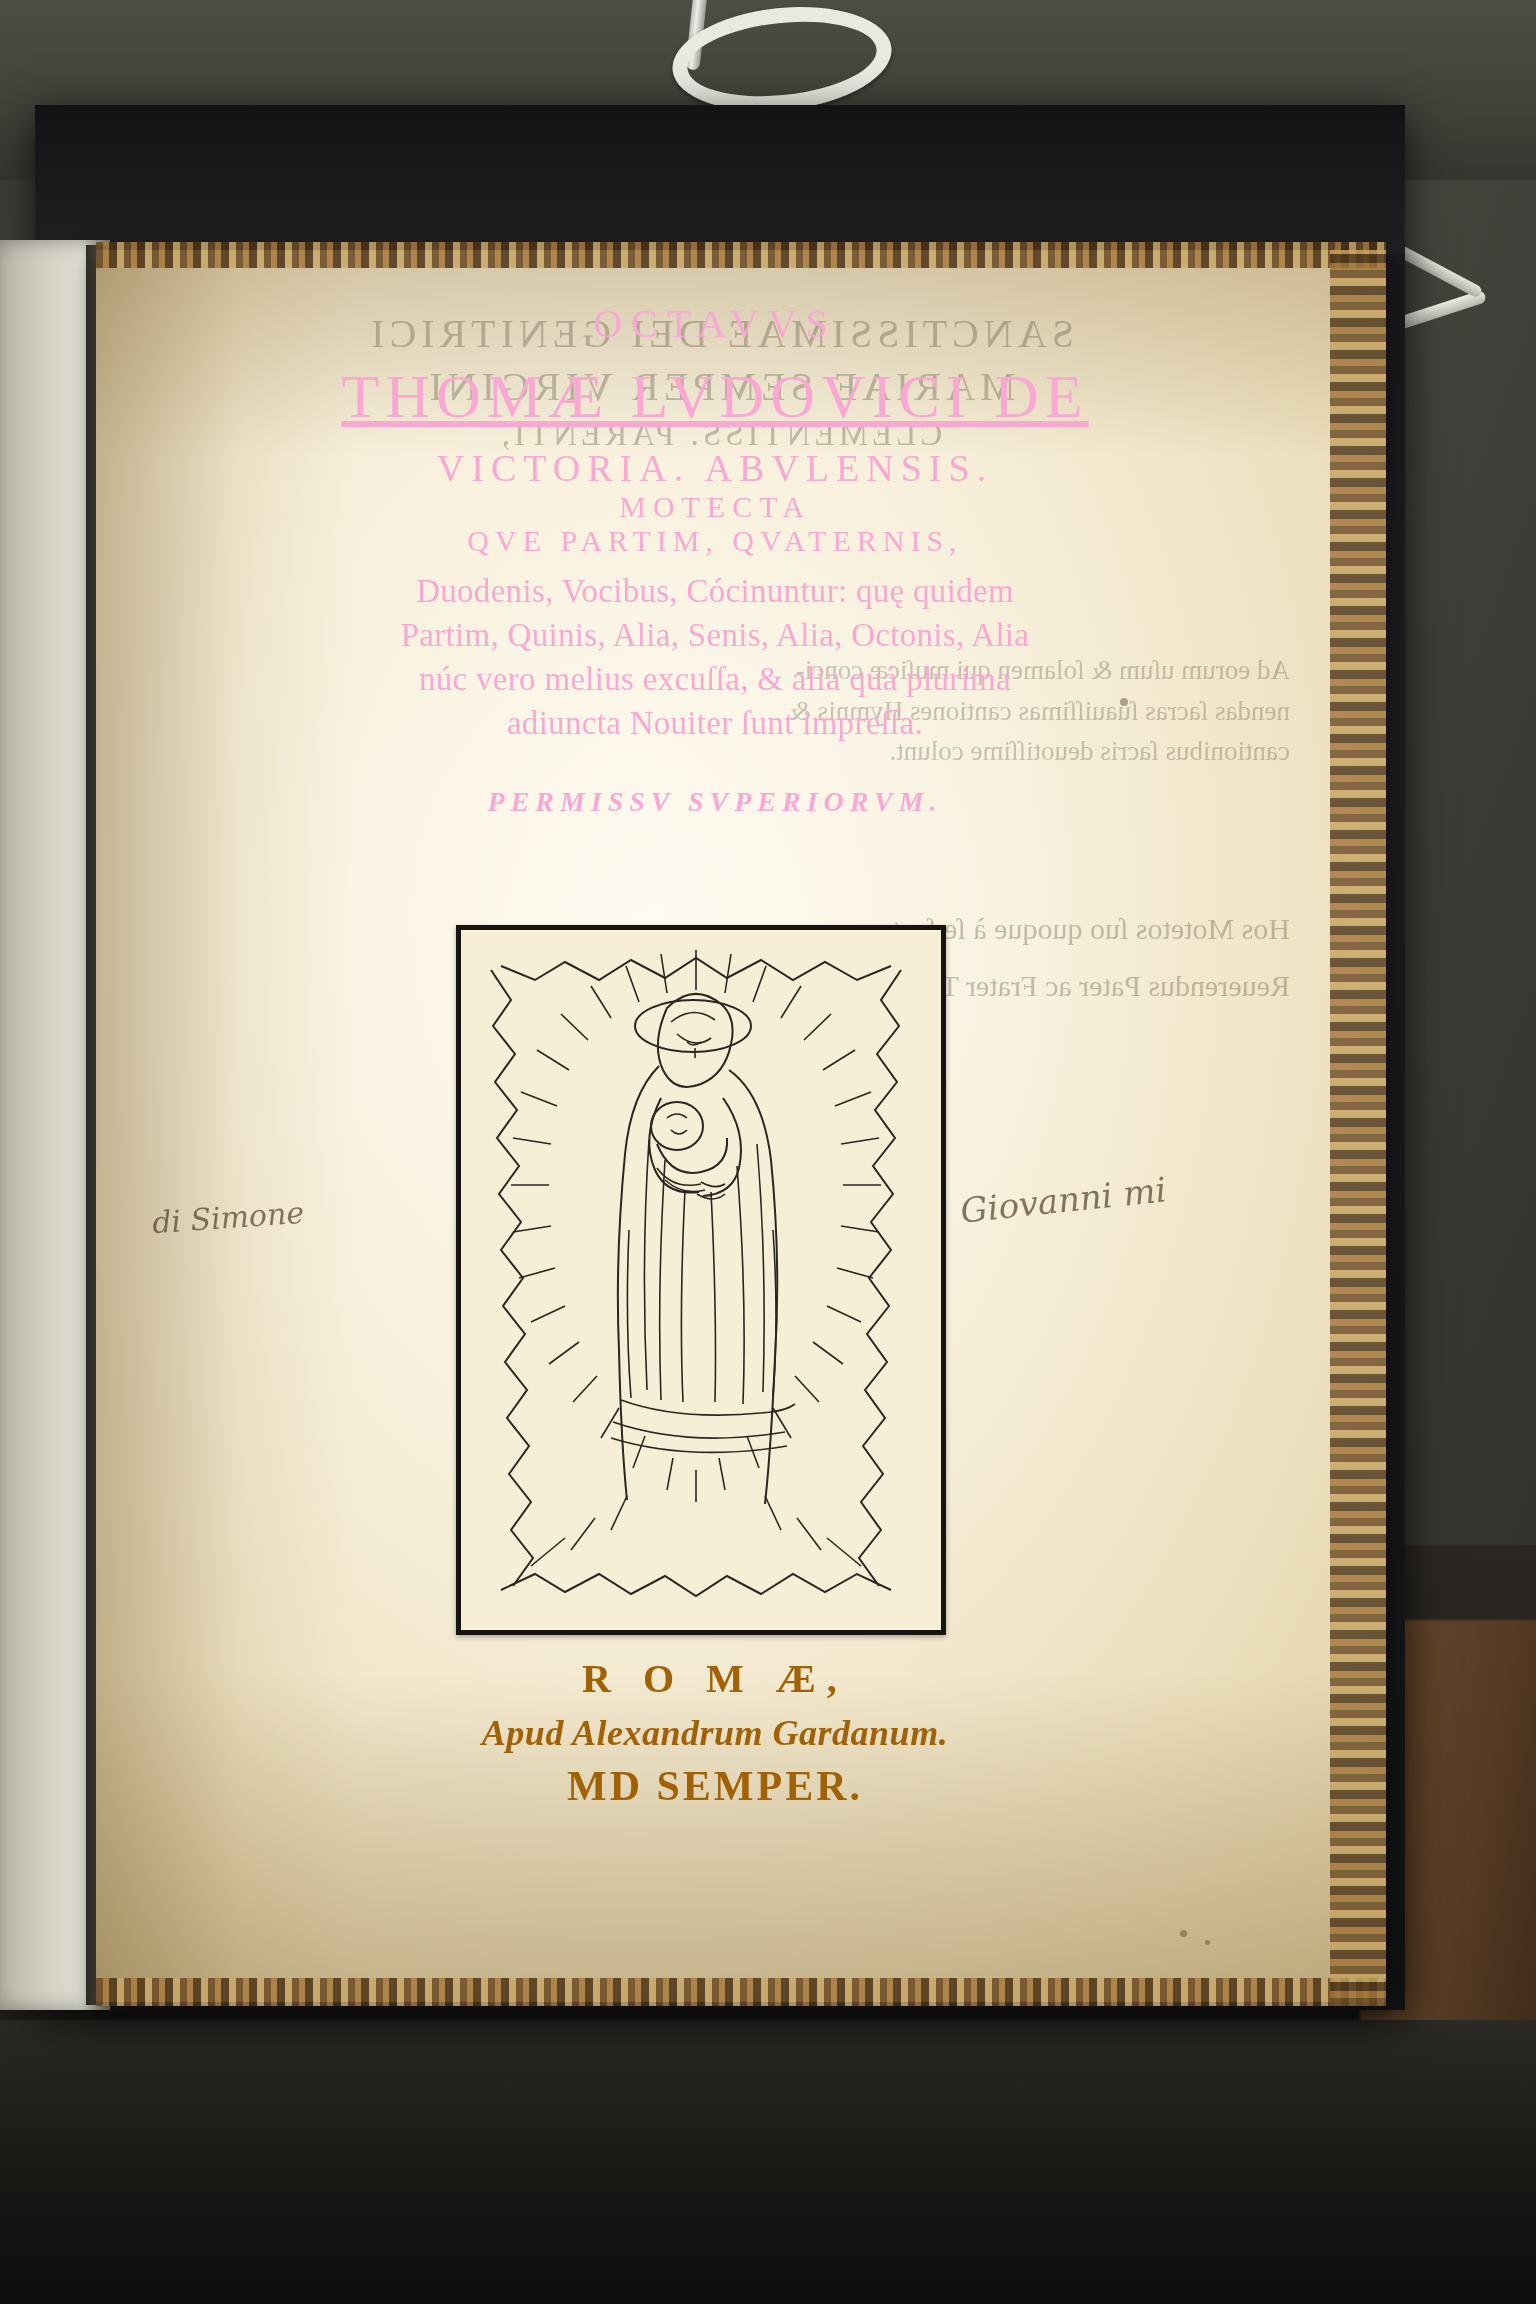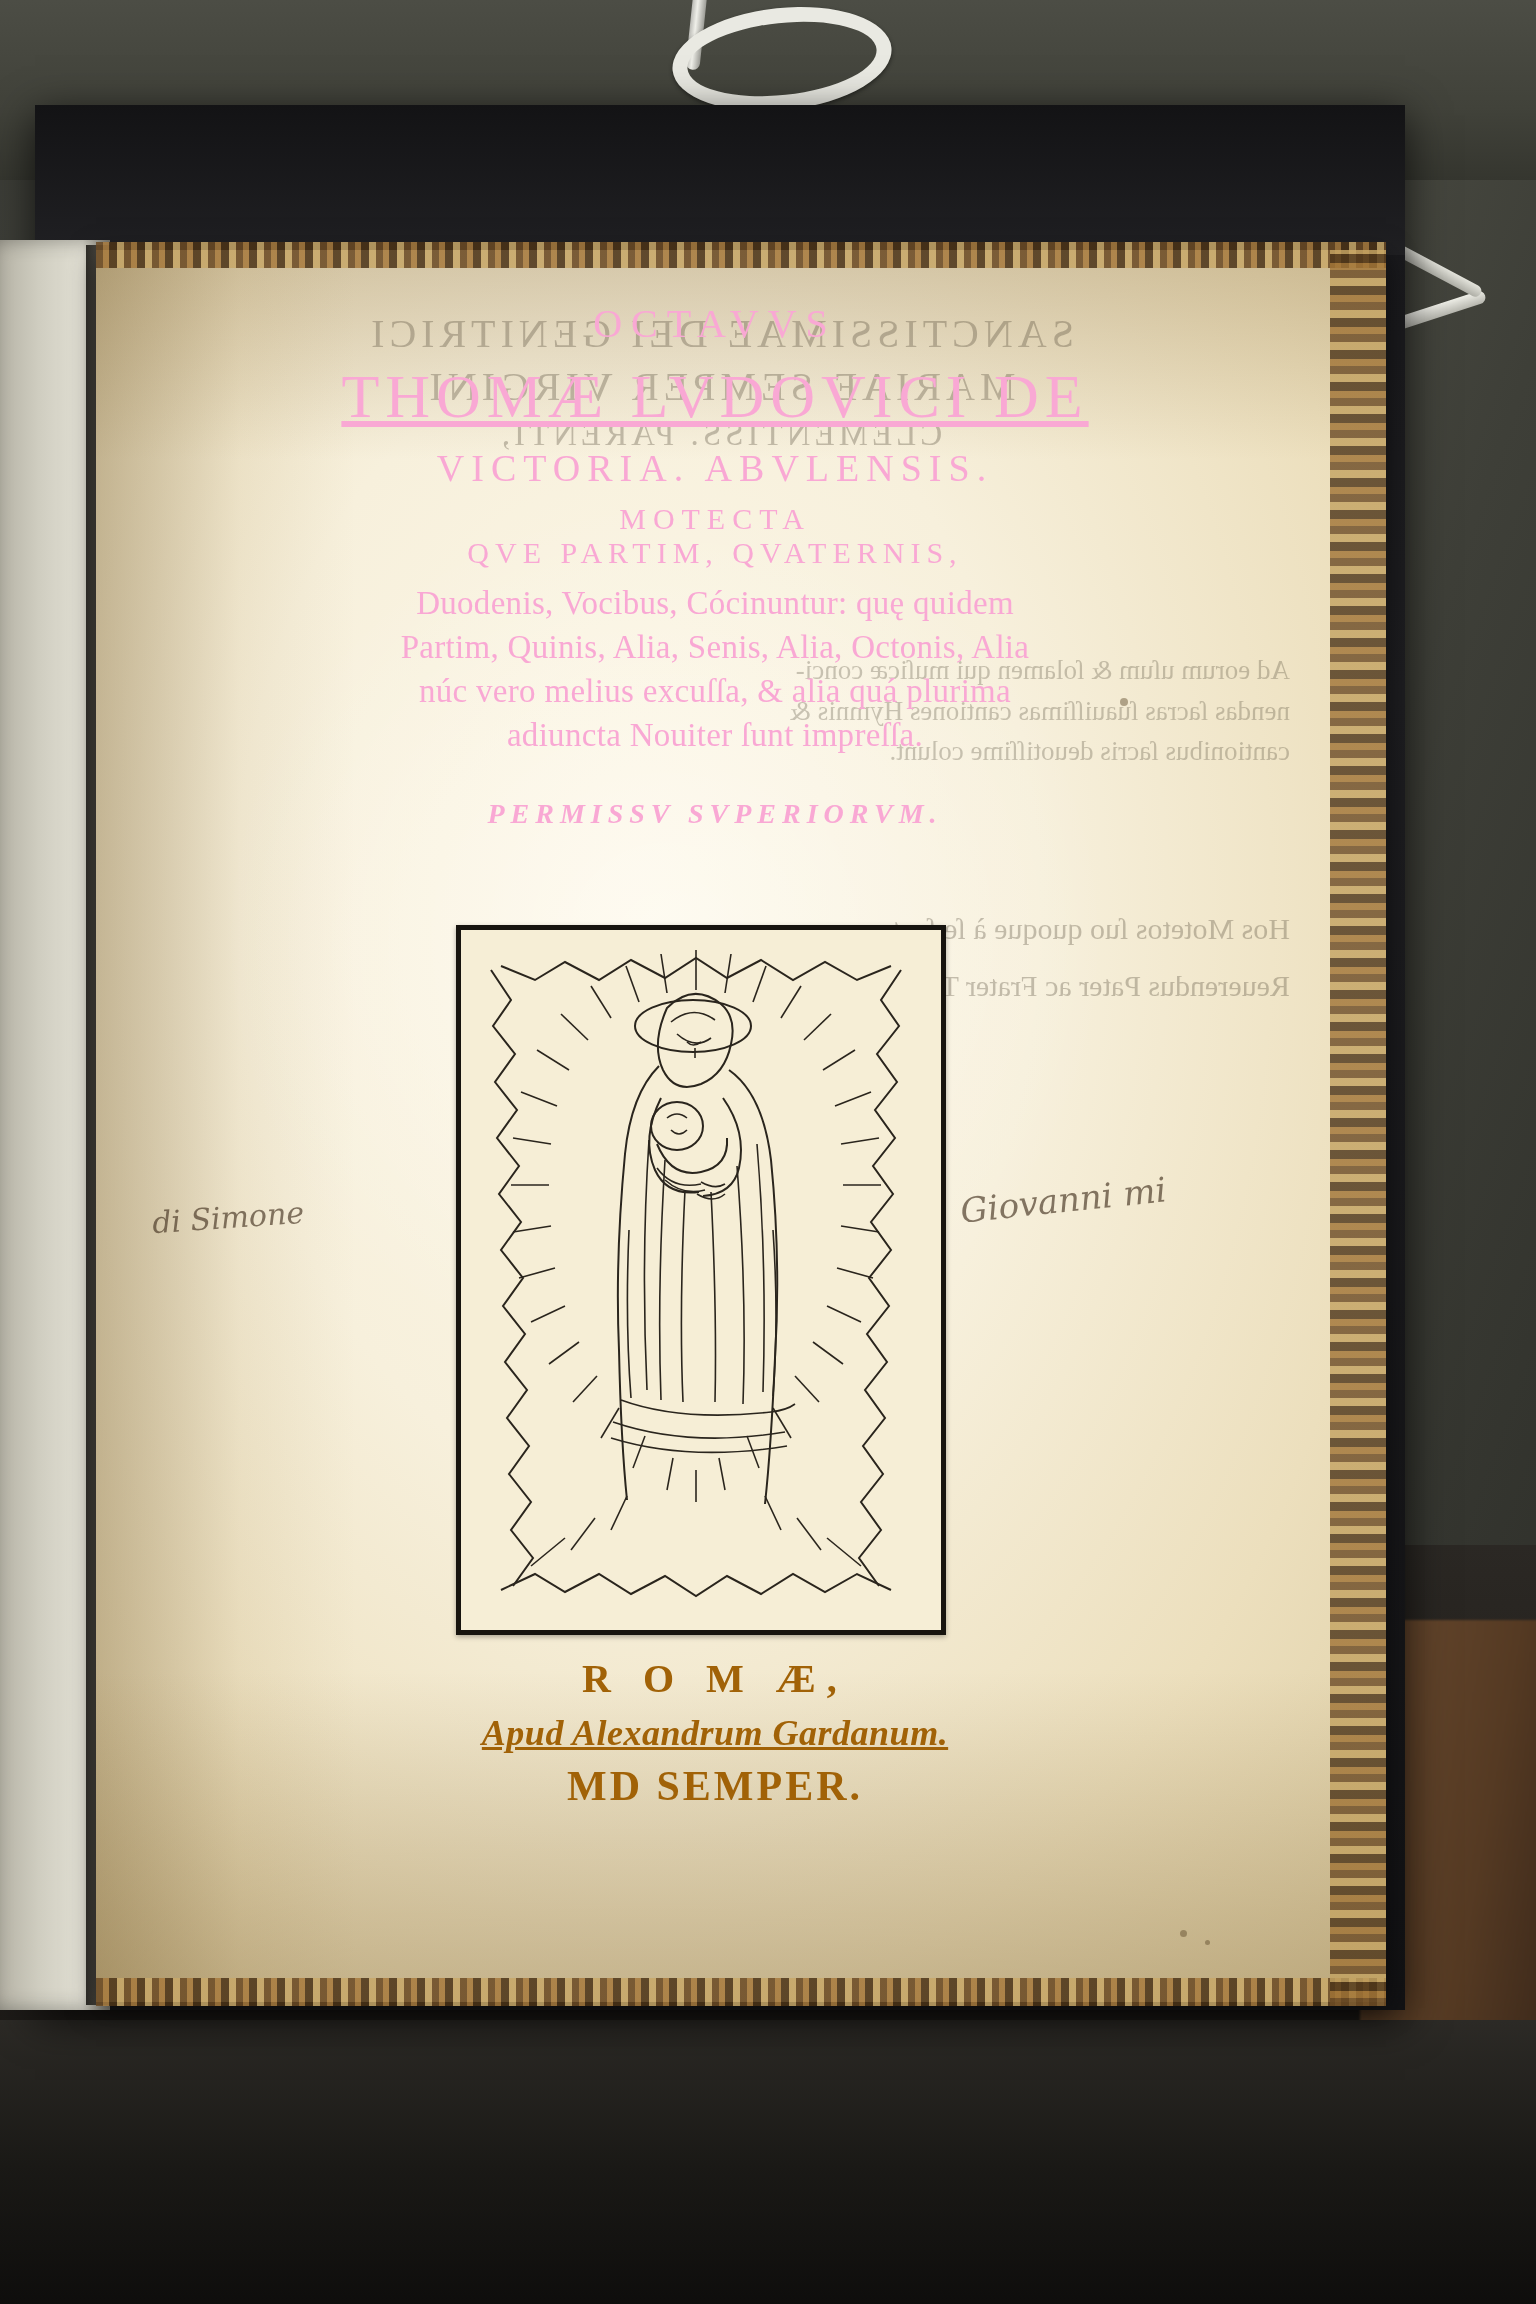--- a/index.html
+++ b/index.html
@@ -210,21 +210,20 @@
     text-decoration: underline;
   }
   .t-victoria {
     font-size: 38px;
     letter-spacing: 7px;
     margin-top: 14px;
   }
   .t-motecta {
     font-size: 30px;
     letter-spacing: 7px;
-    margin-top: 12px;
   }
   .t-que {
     font-size: 30px;
     letter-spacing: 6px;
   }
   .t-body {
     font-size: 33px;
     line-height: 1.33;
     margin-top: 12px;
     letter-spacing: .3px;
@@ -251,21 +250,21 @@
 
   
   .imprint {
     position: absolute;
     left: 150px; top: 1655px;
     width: 1130px;
     text-align: center;
     color: #a16207;
   }
   .i-romae { font-size: 40px; letter-spacing: 11px; font-weight: bold; }
-  .i-apud { font-size: 36px; font-style: italic; font-weight: bold; margin-top: 10px; letter-spacing: .5px; text-decoration: underline;}
+  .i-apud { font-size: 36px; font-style: italic; font-weight: bold; margin-top: 10px; letter-spacing: .5px;}
   .i-year { font-size: 42px; letter-spacing: 3px; font-weight: bold; margin-top: 8px;}
 
   
   .annot {
     position: absolute;
     color: rgba(72,54,36,.78);
     font-family: "DejaVu Serif", serif;
     font-style: italic;
     font-size: 30px;
     transform: rotate(-4deg);

